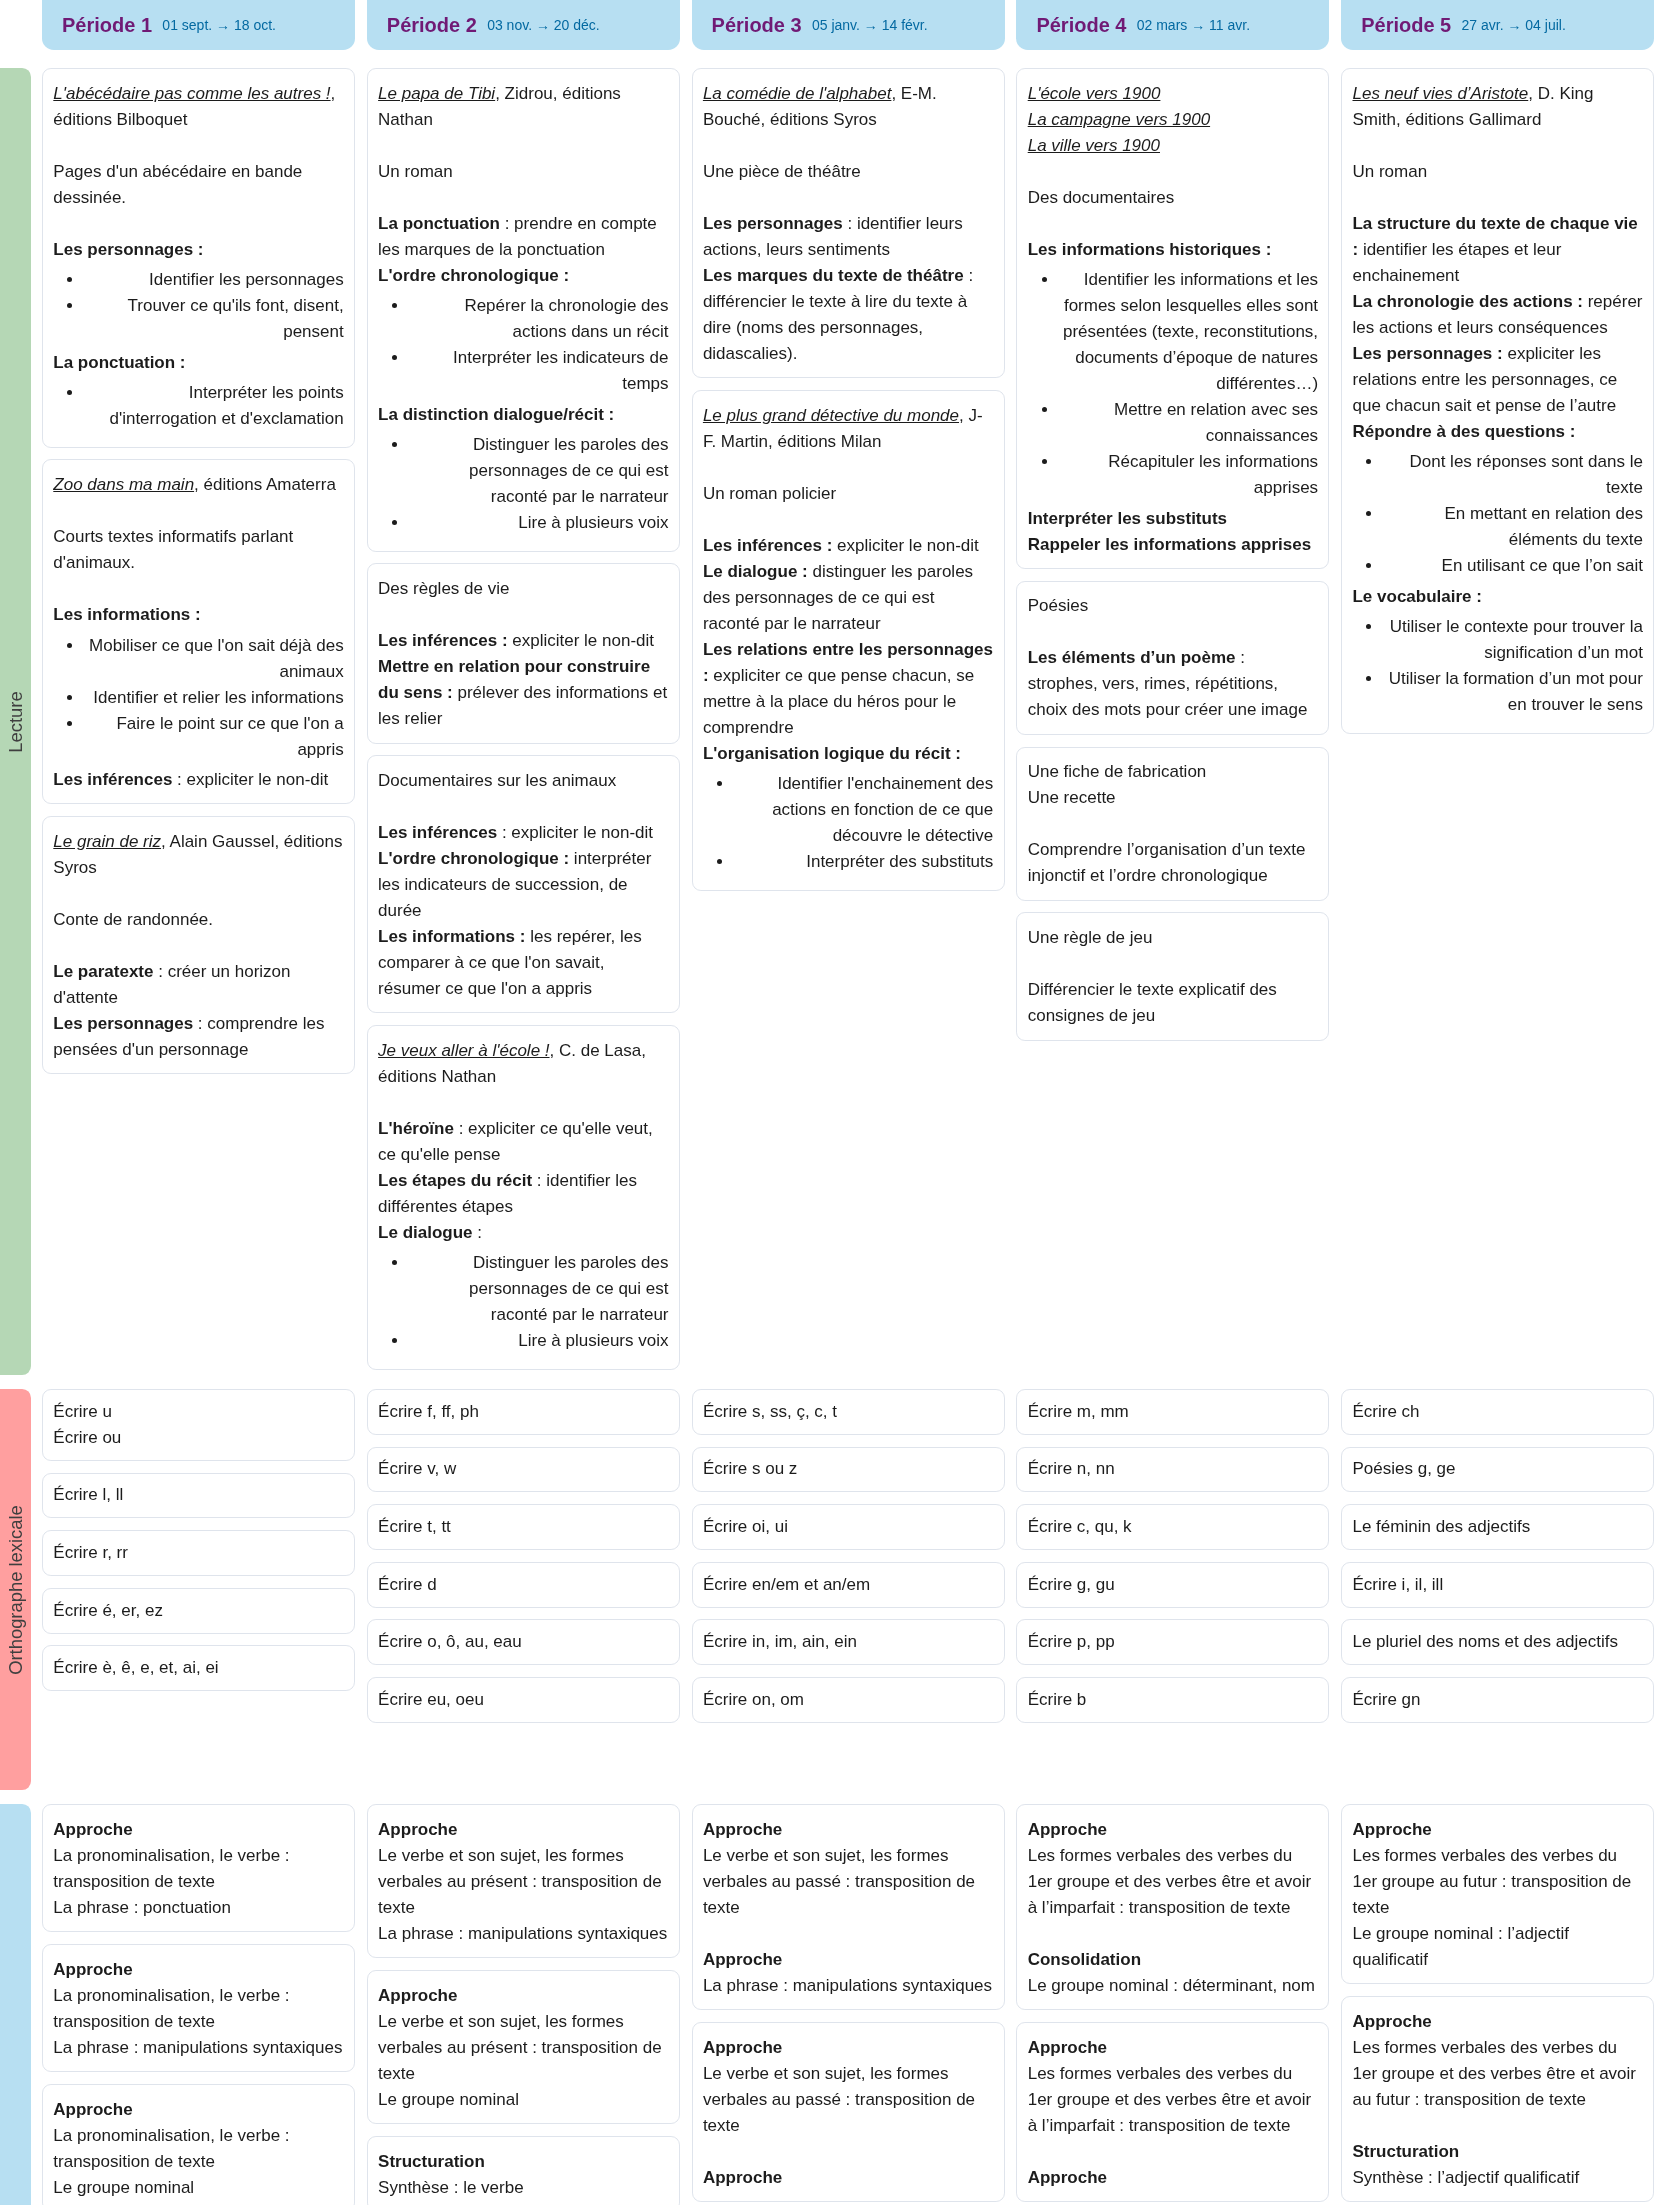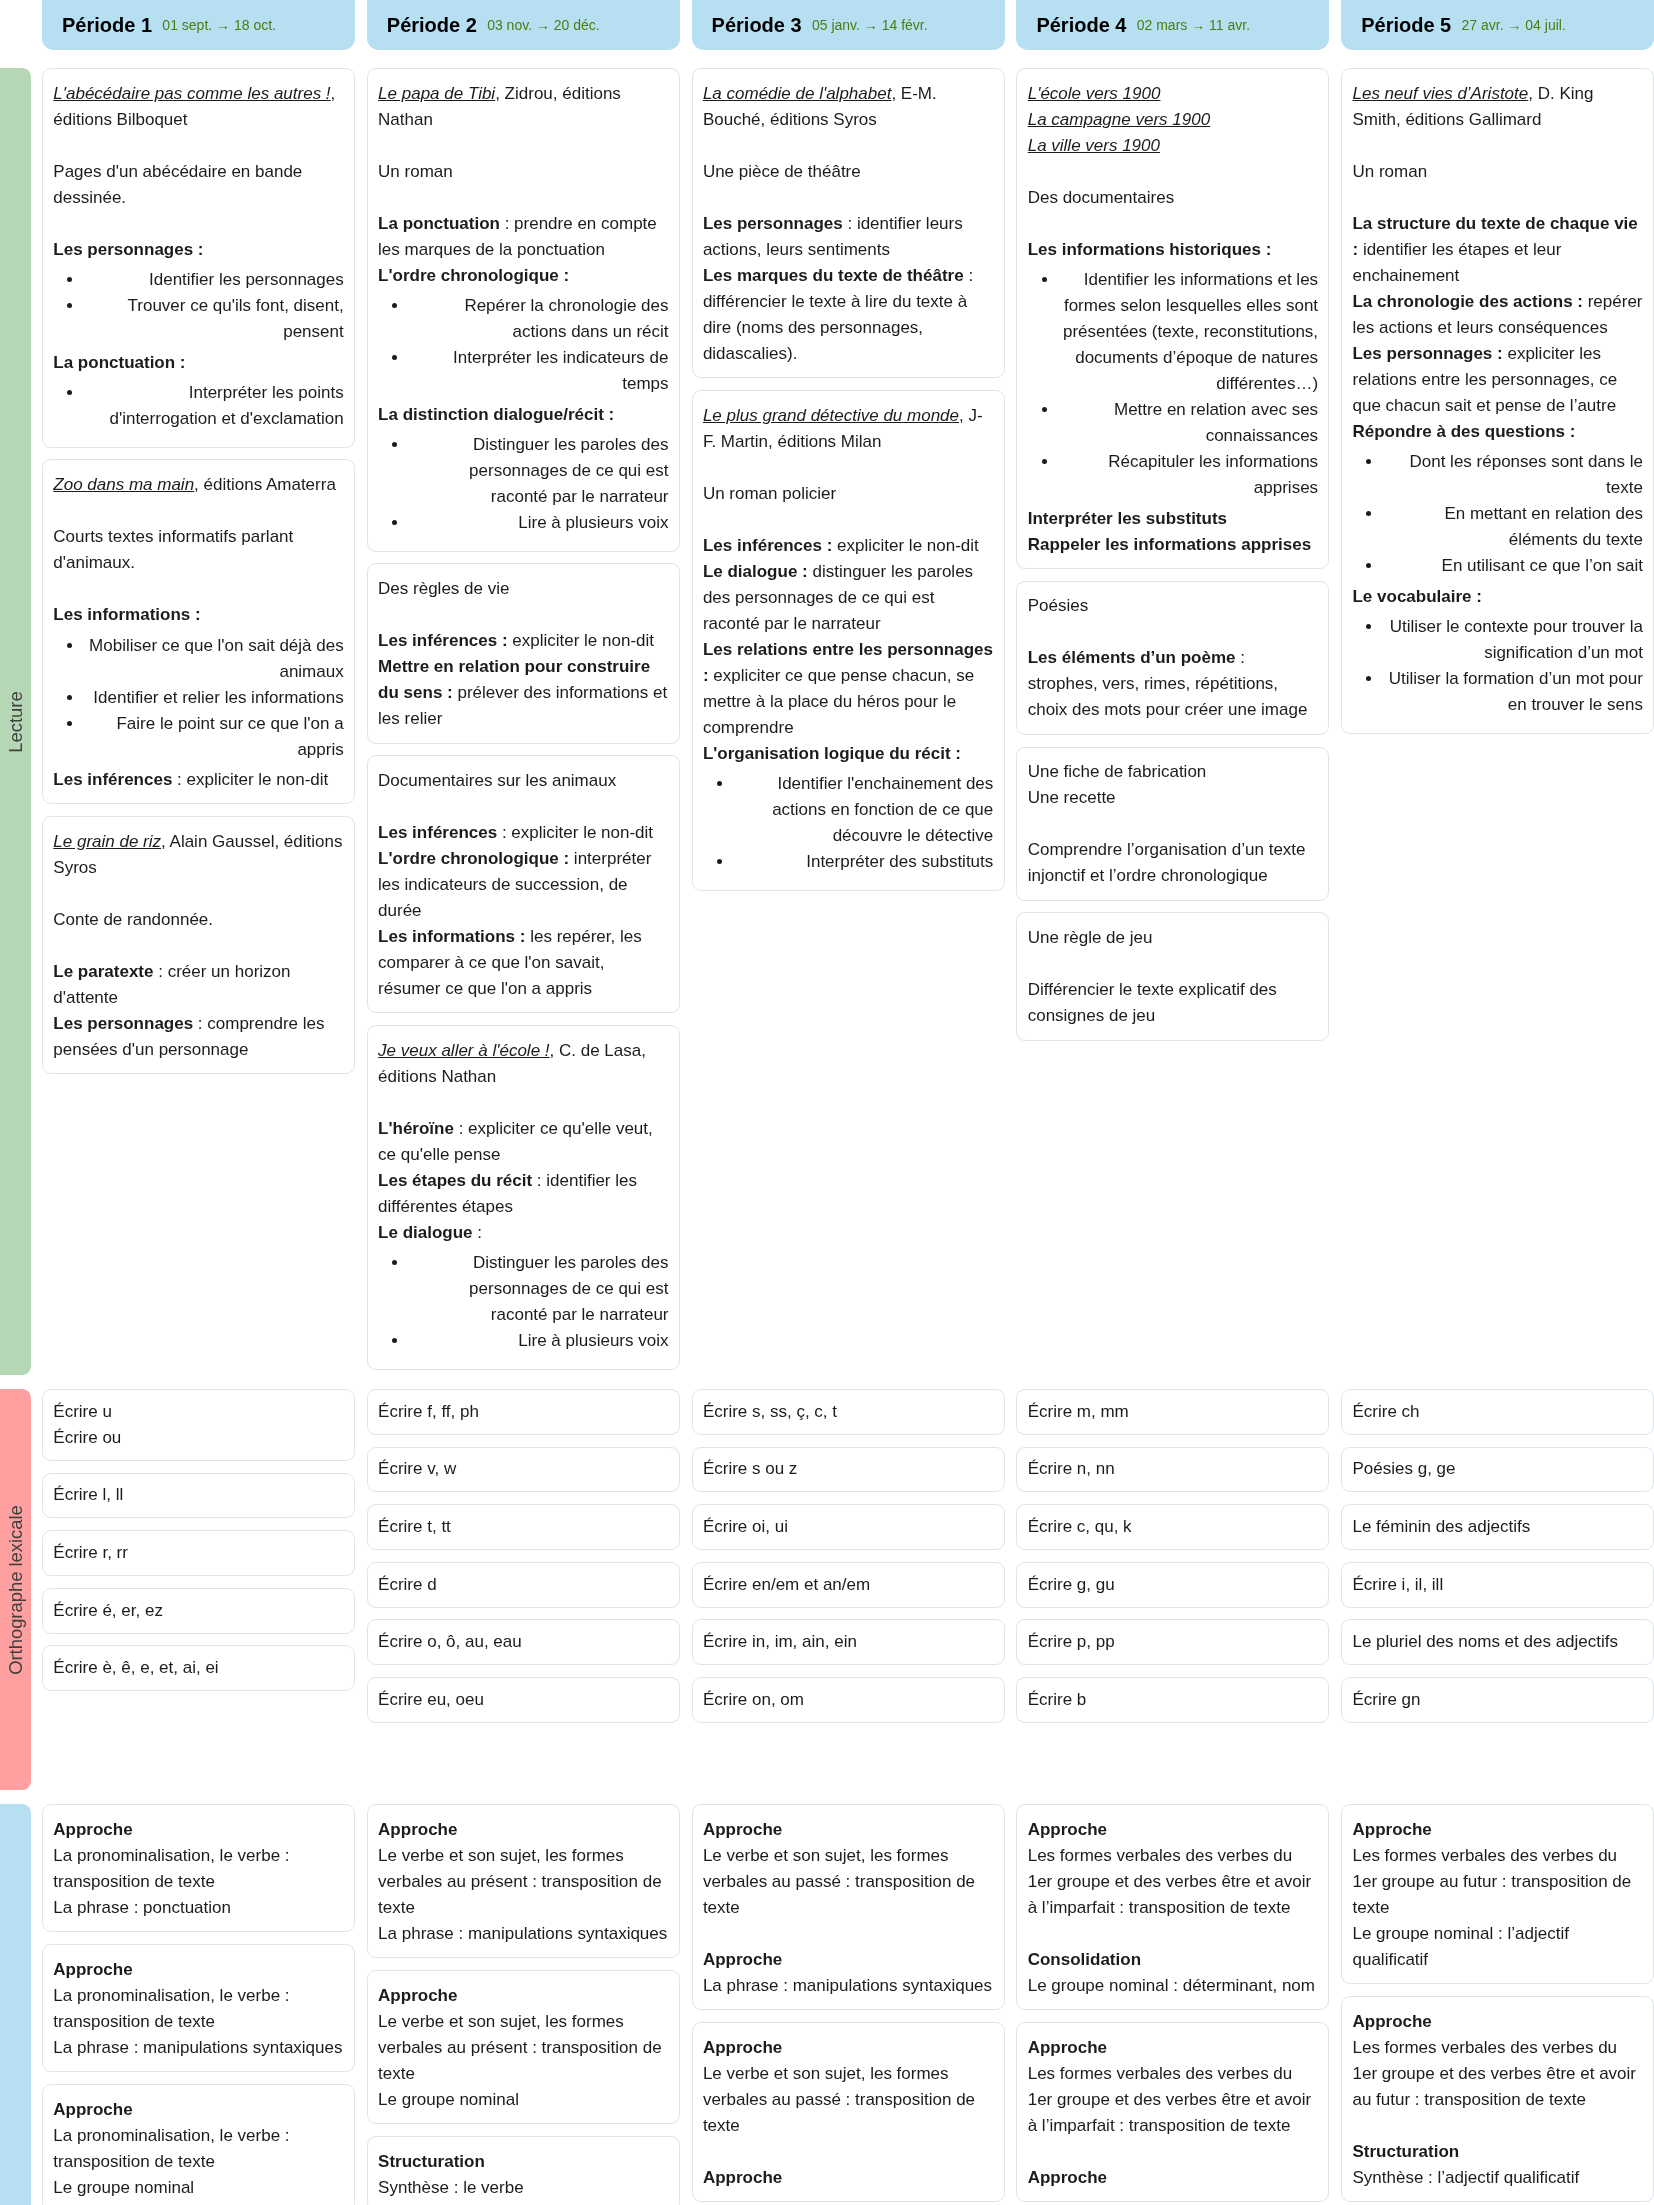--- a/index.html
+++ b/index.html
@@ -3,22 +3,22 @@
 <meta charset="utf-8">
 <style>
   * { box-sizing: border-box; margin: 0; padding: 0; }
   html, body { width: 1654px; height: 2205px; overflow: hidden; background: #ffffff; }
   body { font-family: "Liberation Sans", sans-serif; color: #1c1c1c; position: relative; }
 
   .header-row { position: absolute; top: 0; left: 42px; width: 1612px; height: 52px; display: grid;
     grid-template-columns: repeat(5, 313px); column-gap: 11.8px; }
   .period-head { background: #b7dff2; border-radius: 0 0 11.8px 11.8px; display: flex; align-items: center;
     padding-left: 20px; height: 50px; }
-  .period-title { font-size: 20px; font-weight: bold; color: #000000; margin-right: 10.3px; }
-  .period-dates { font-size: 14px; color: #4d7c0f; }
+  .period-title { font-size: 20px; font-weight: bold; color: #701a75; margin-right: 10.3px; }
+  .period-dates { font-size: 14px; color: #0369a1; }
 
   .band { position: absolute; left: 0; width: 1654px; }
   .band-label { position: absolute; left: 0; width: 31px; border-radius: 0 8.9px 8.9px 0; }
   .band-label span { position: absolute; left: 50%; top: 50%; transform: translate(-50%,-50%) rotate(-90deg);
     white-space: nowrap; font-size: 18.4px; color: #3f3f3f; }
   .cols { position: absolute; left: 42px; display: grid; grid-template-columns: repeat(5, 313px); column-gap: 11.8px; }
   .col { display: flex; flex-direction: column; gap: 11.8px; }
 
   .card { background: #fff; border: 1.5px solid #dfe4ec; border-radius: 8.9px; padding: 11.8px 10.3px 10.3px 10.3px;
     font-size: 17px; line-height: 26px; }

